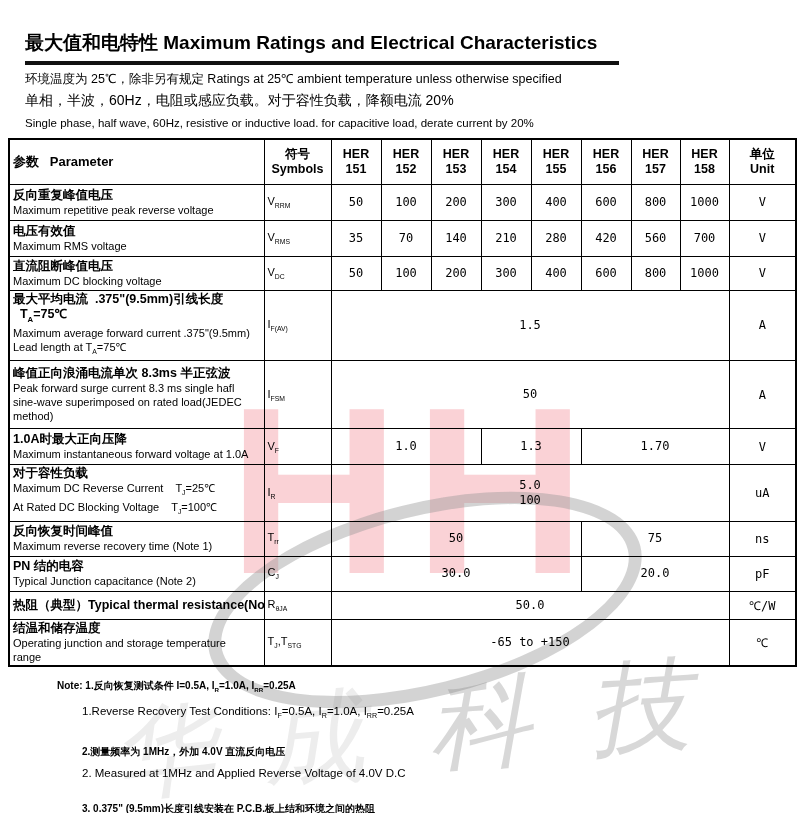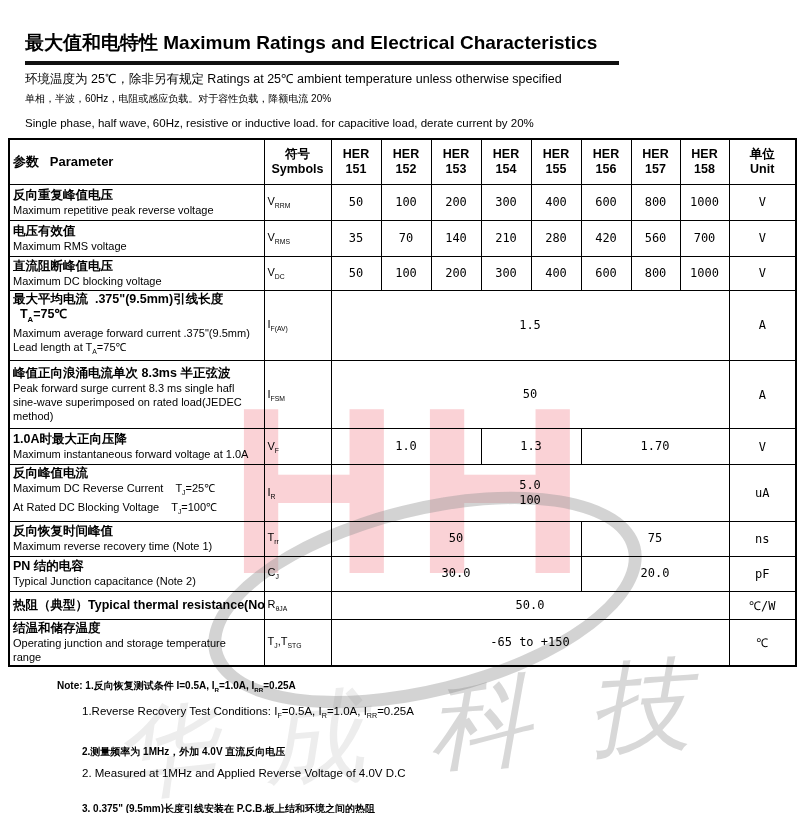--- a/index.html
+++ b/index.html
@@ -29,21 +29,21 @@
   .wmc3 { left:428px; top:672px; transform:rotate(-4deg); }
   .wmc4 { left:588px; top:656px; transform:rotate(-4deg); }
   
   .content { position:relative; z-index:1; }
   .title {
     position:absolute; left:25px; top:30px; font-size:19px; font-weight:bold;
     border-bottom:4px solid #111; padding:0 22px 5px 0; white-space:pre;
   }
   .sub { position:absolute; white-space:pre; }
   .sub1 { left:25px; top:70px;  font-size:12.5px; }
-  .sub2 { left:25px; top:92px;  font-size:10px; }
+  .sub2 { left:25px; top:92px;  font-size:14px; }
   .sub3 { left:25px; top:117px; font-size:11.5px; }
   
   table.ratings {
     position:absolute; left:8px; top:138px; width:787px;
     border-collapse:collapse; table-layout:fixed; background:transparent;
   }
   table.ratings th, table.ratings td {
     border:1px solid #000; padding:1px 3px; vertical-align:middle;
     overflow:hidden;
   }
@@ -279,21 +279,21 @@
             <td class="val" colspan="2">
               <div>1.3</div>
             </td>
             <td class="val" colspan="3">
               <div>1.70</div>
             </td>
             <td class="unit">V</td>
           </tr>
           <tr style="height: 56px;">
             <td class="param">
-              <div class="zh">反向峰值电流</div>
+              <div class="zh">对于容性负载</div>
               <div class="en">Maximum DC Reverse Current    T<sub>J</sub>=25℃</div>
               <div class="en">At Rated DC Blocking Voltage    T<sub>J</sub>=100℃</div>
             </td>
             <td class="sym">I<sub>R</sub></td>
             <td class="val" colspan="8">
               <div>5.0</div>
               <div>100</div>
             </td>
             <td class="unit">uA</td>
           </tr>

